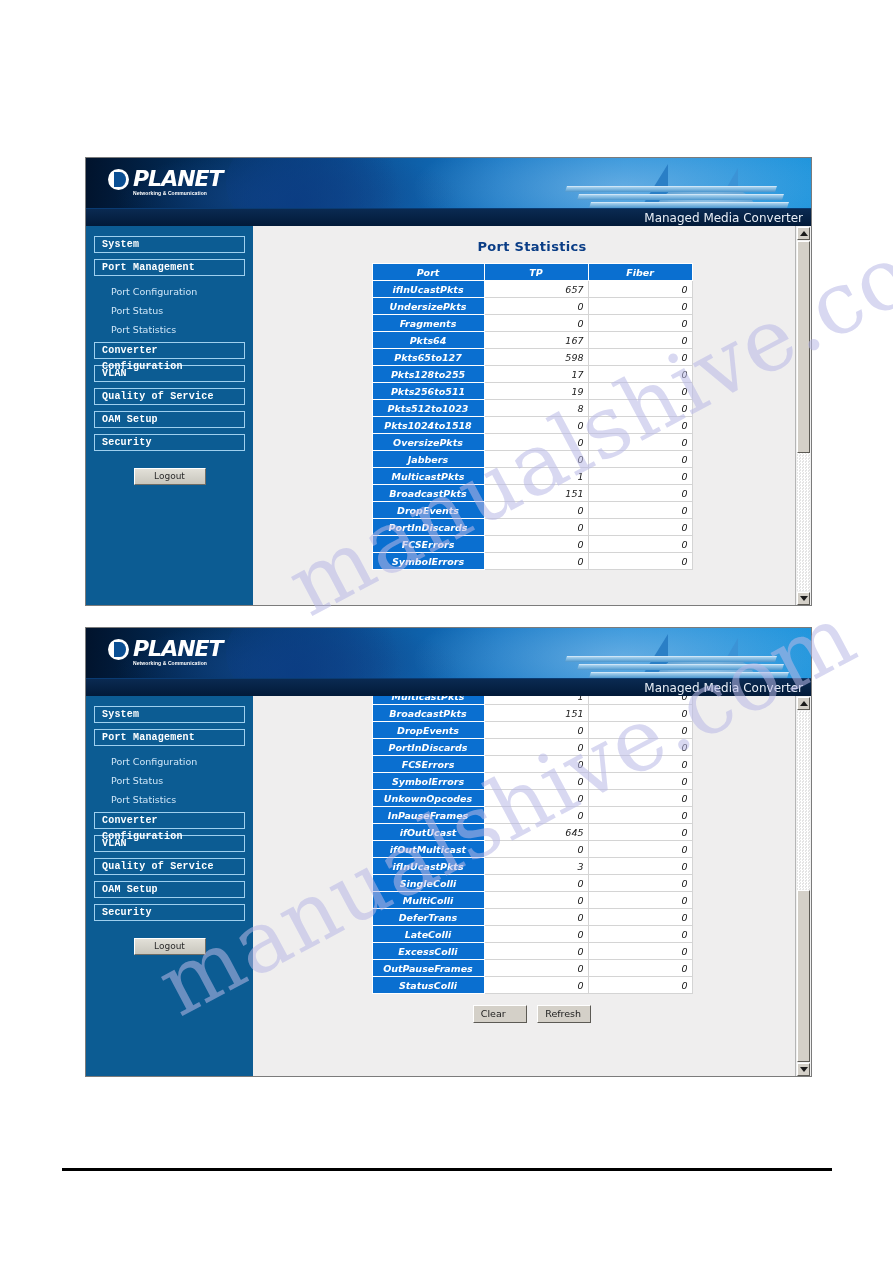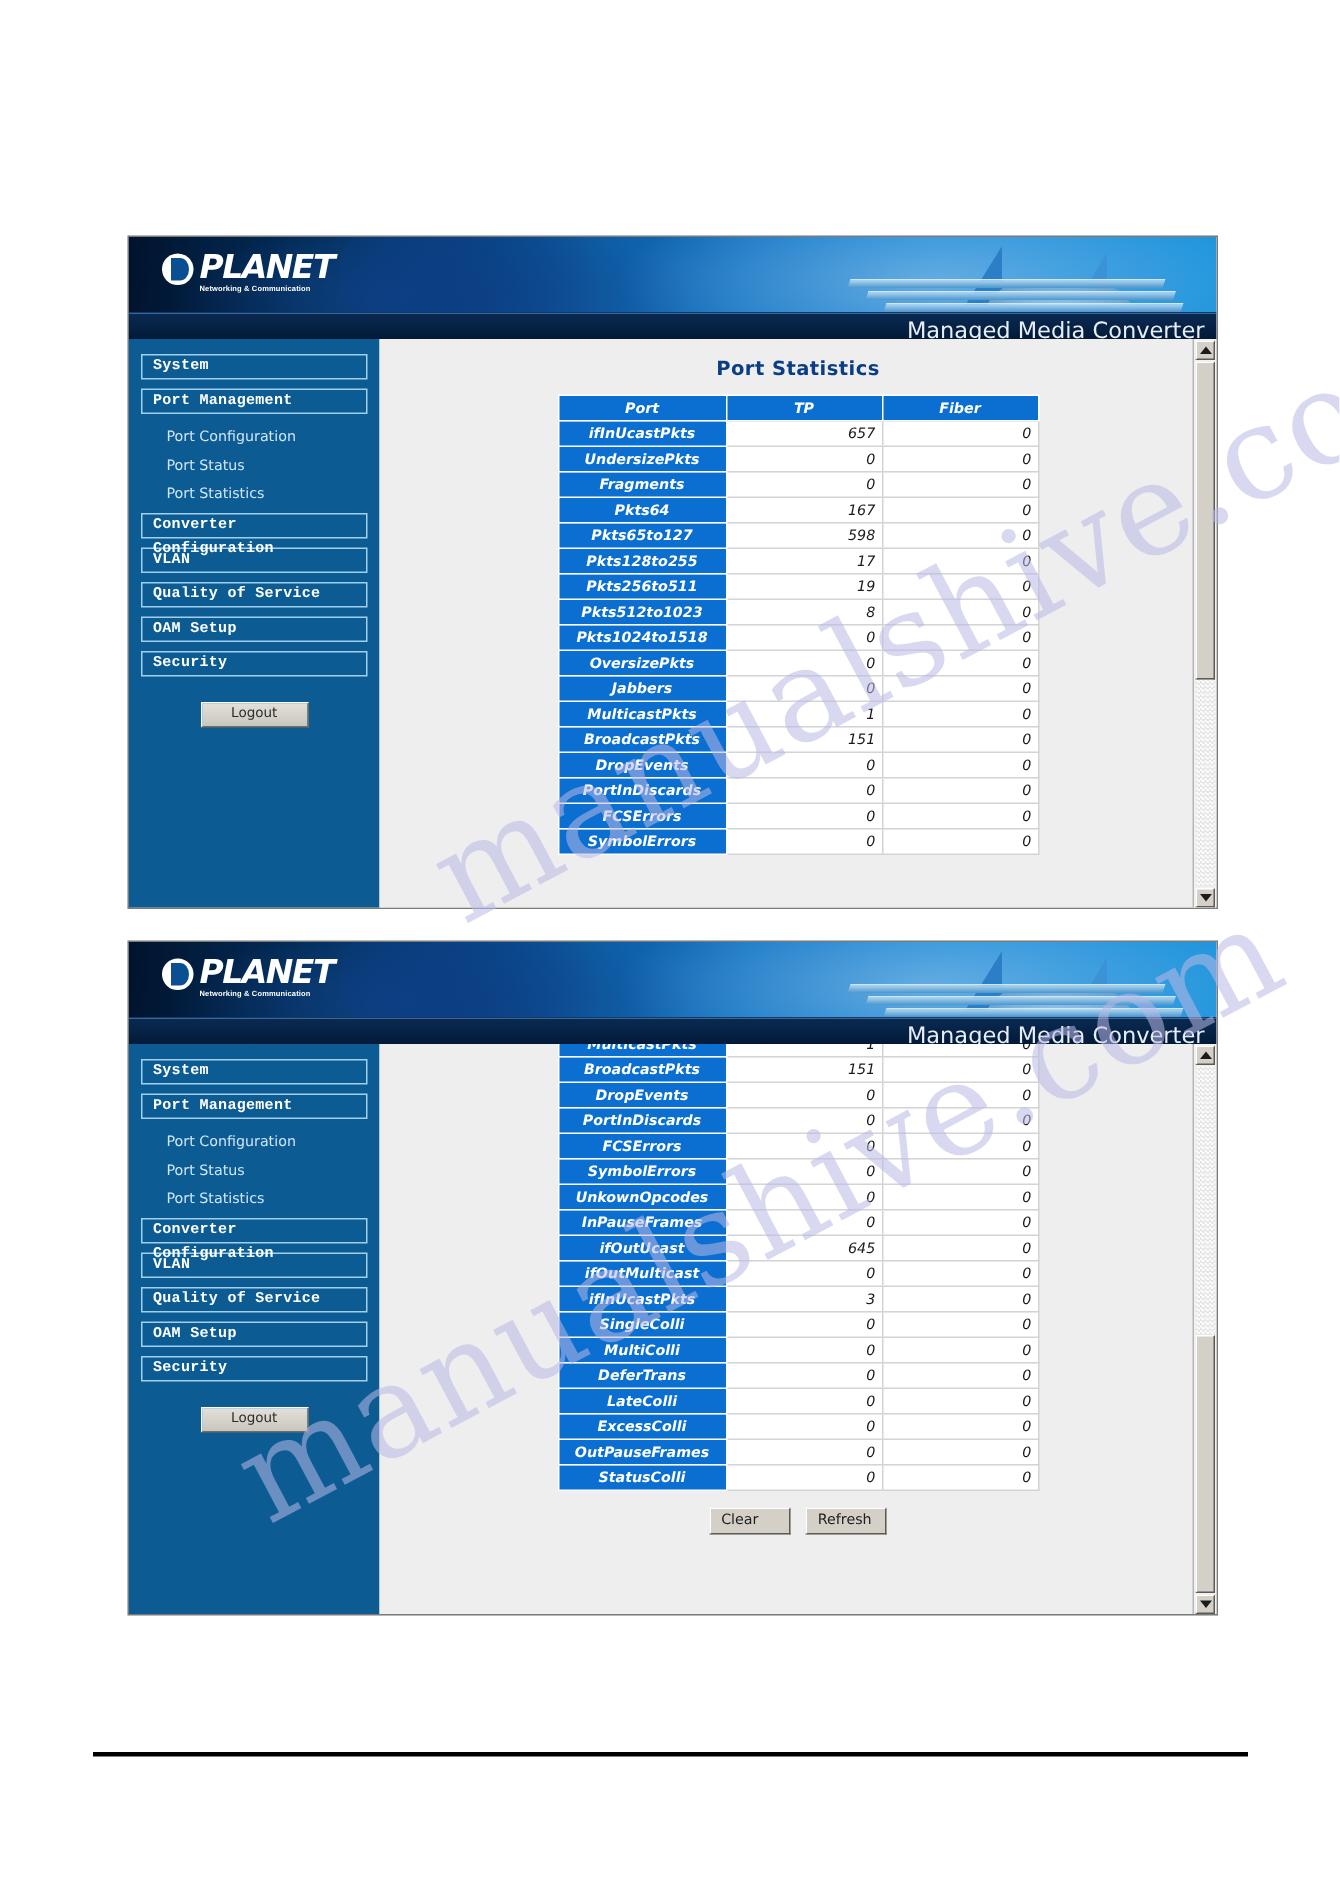--- a/index.html
+++ b/index.html
@@ -134,21 +134,21 @@
   .subbar {
     height: 17px;
     background: linear-gradient(180deg, #0a2a52, #021a38);
     position: relative;
     border-top: 1px solid #0a3b72;
   }
   .subbar-title {
     position: absolute;
     right: 8px; top: 2px;
     color: #e8eef6;
-    font-size: 15px;
+    font-size: 12px;
     font-family: "DejaVu Sans", sans-serif;
   }
 
   
   .wui-body {
     display: flex;
     height: calc(100% - 67px);
   }
   .sidebar {
     width: 167px;

